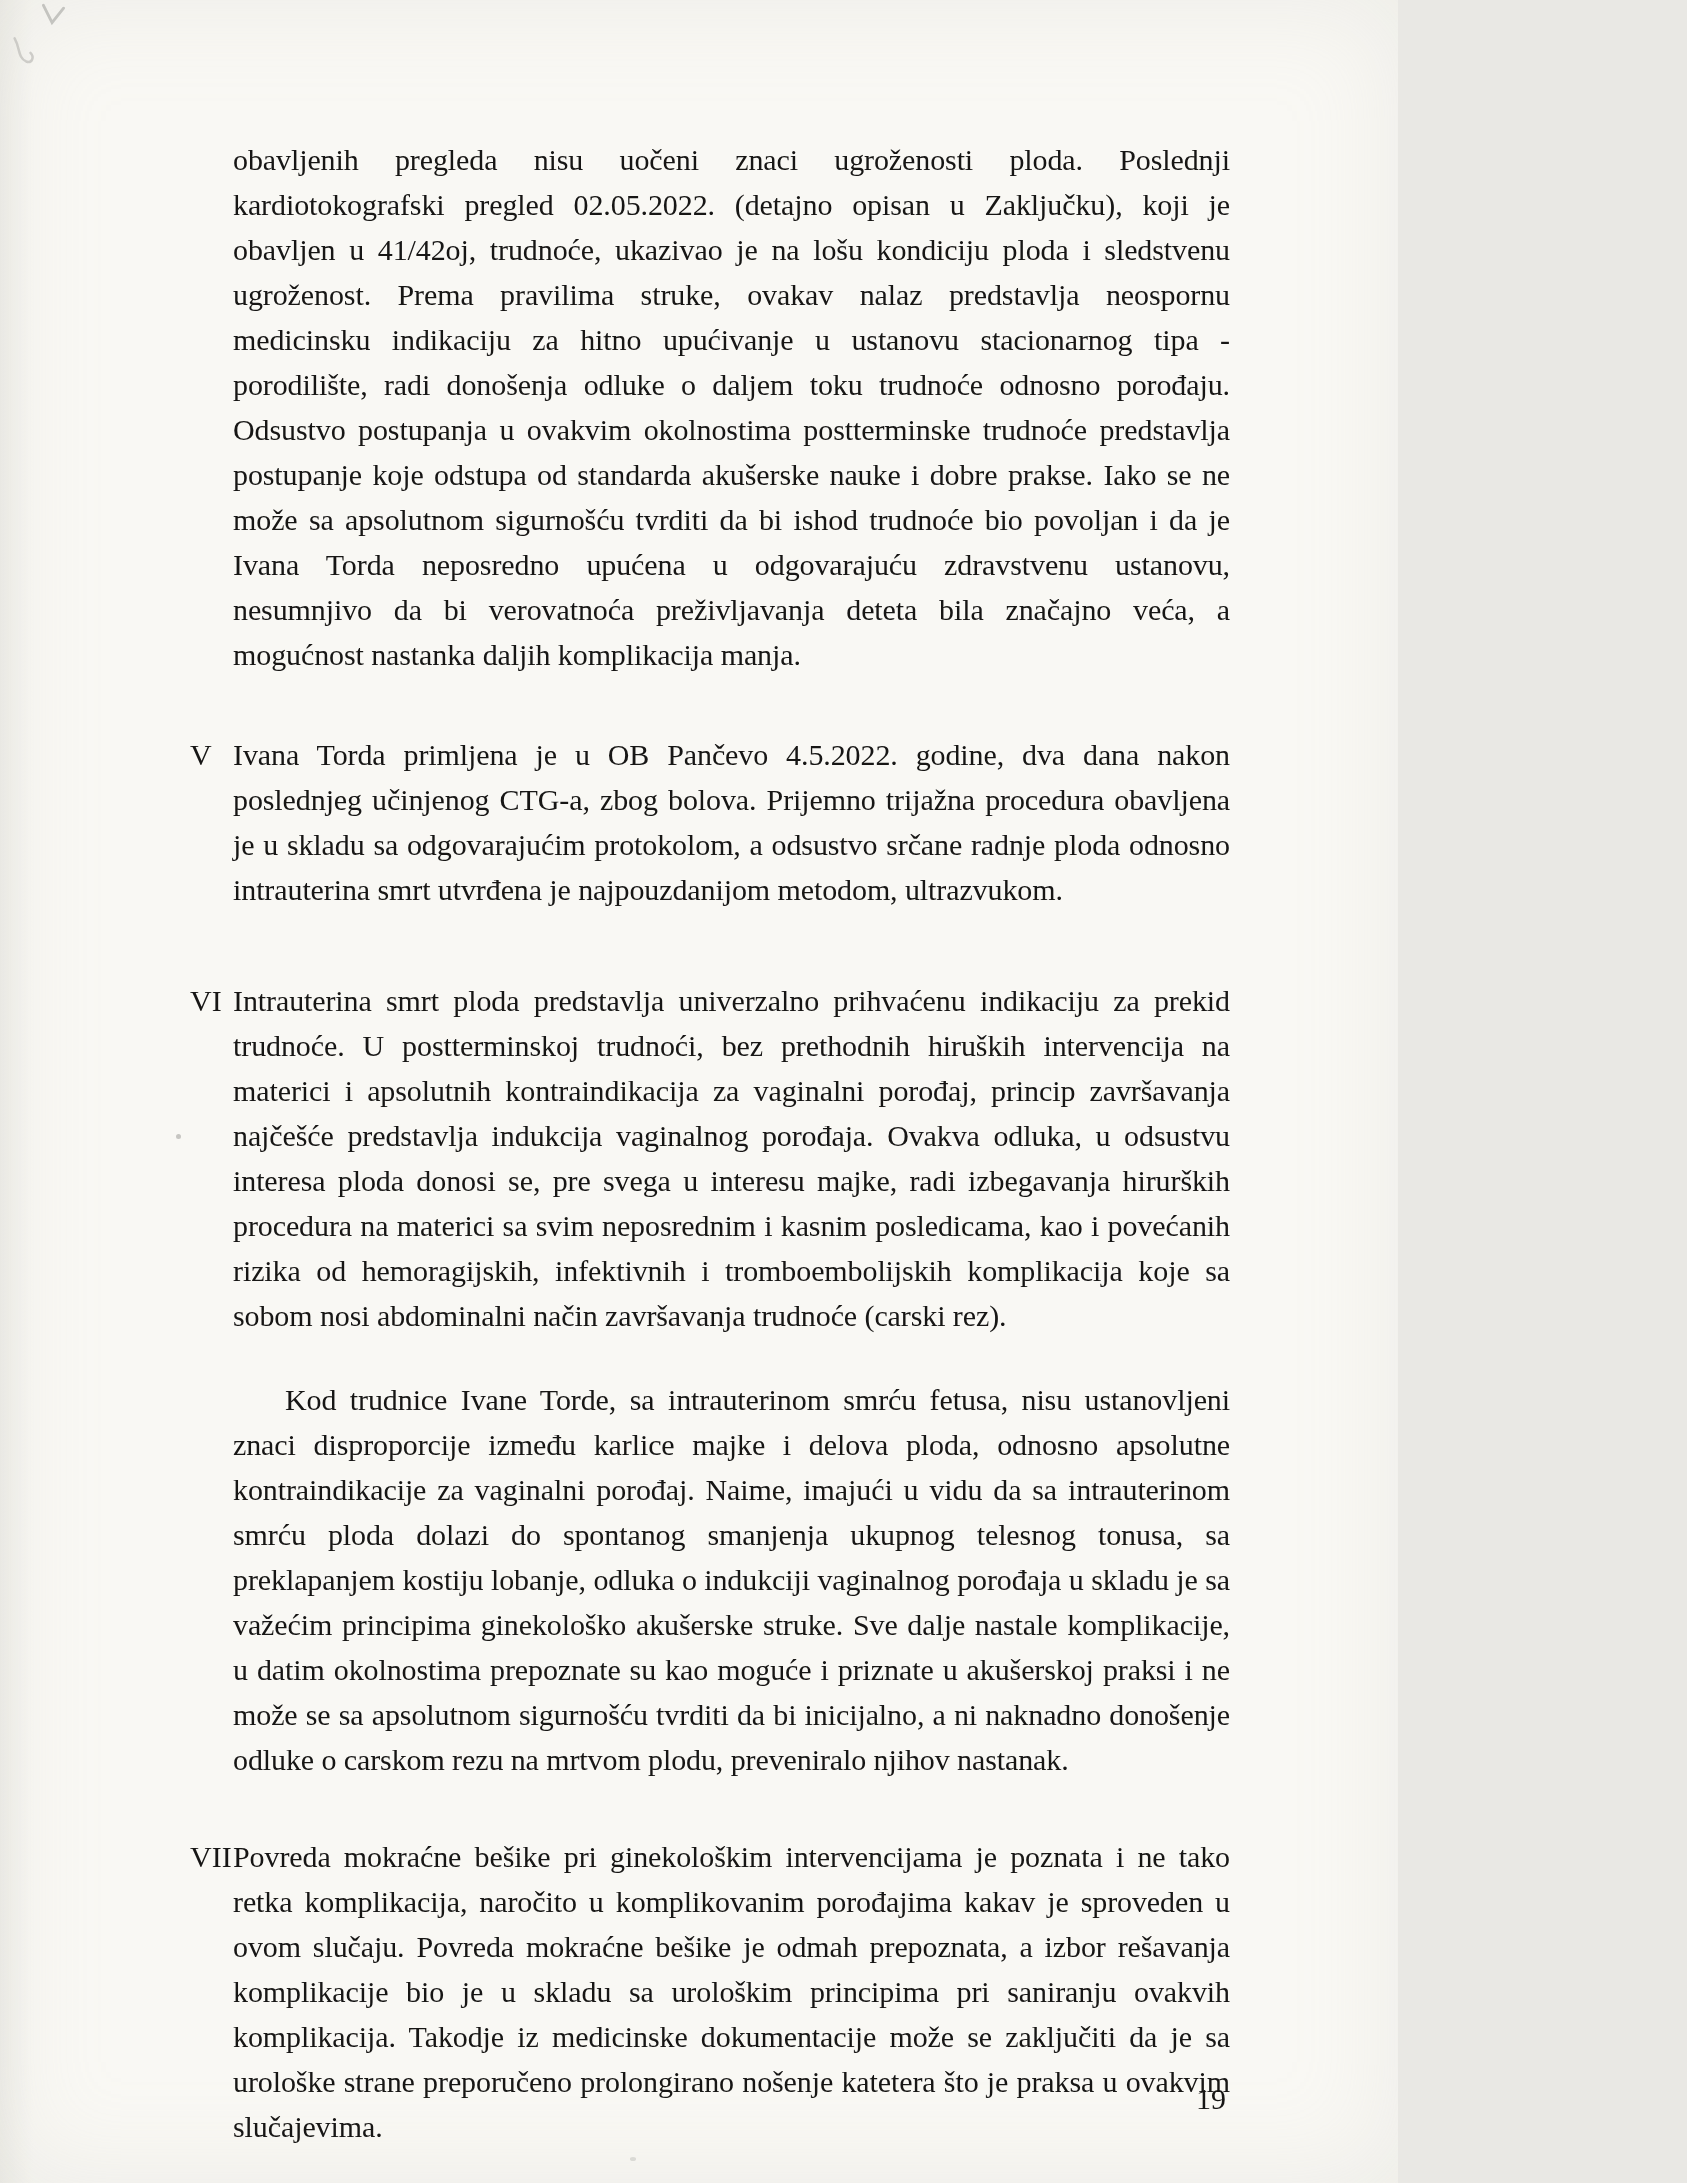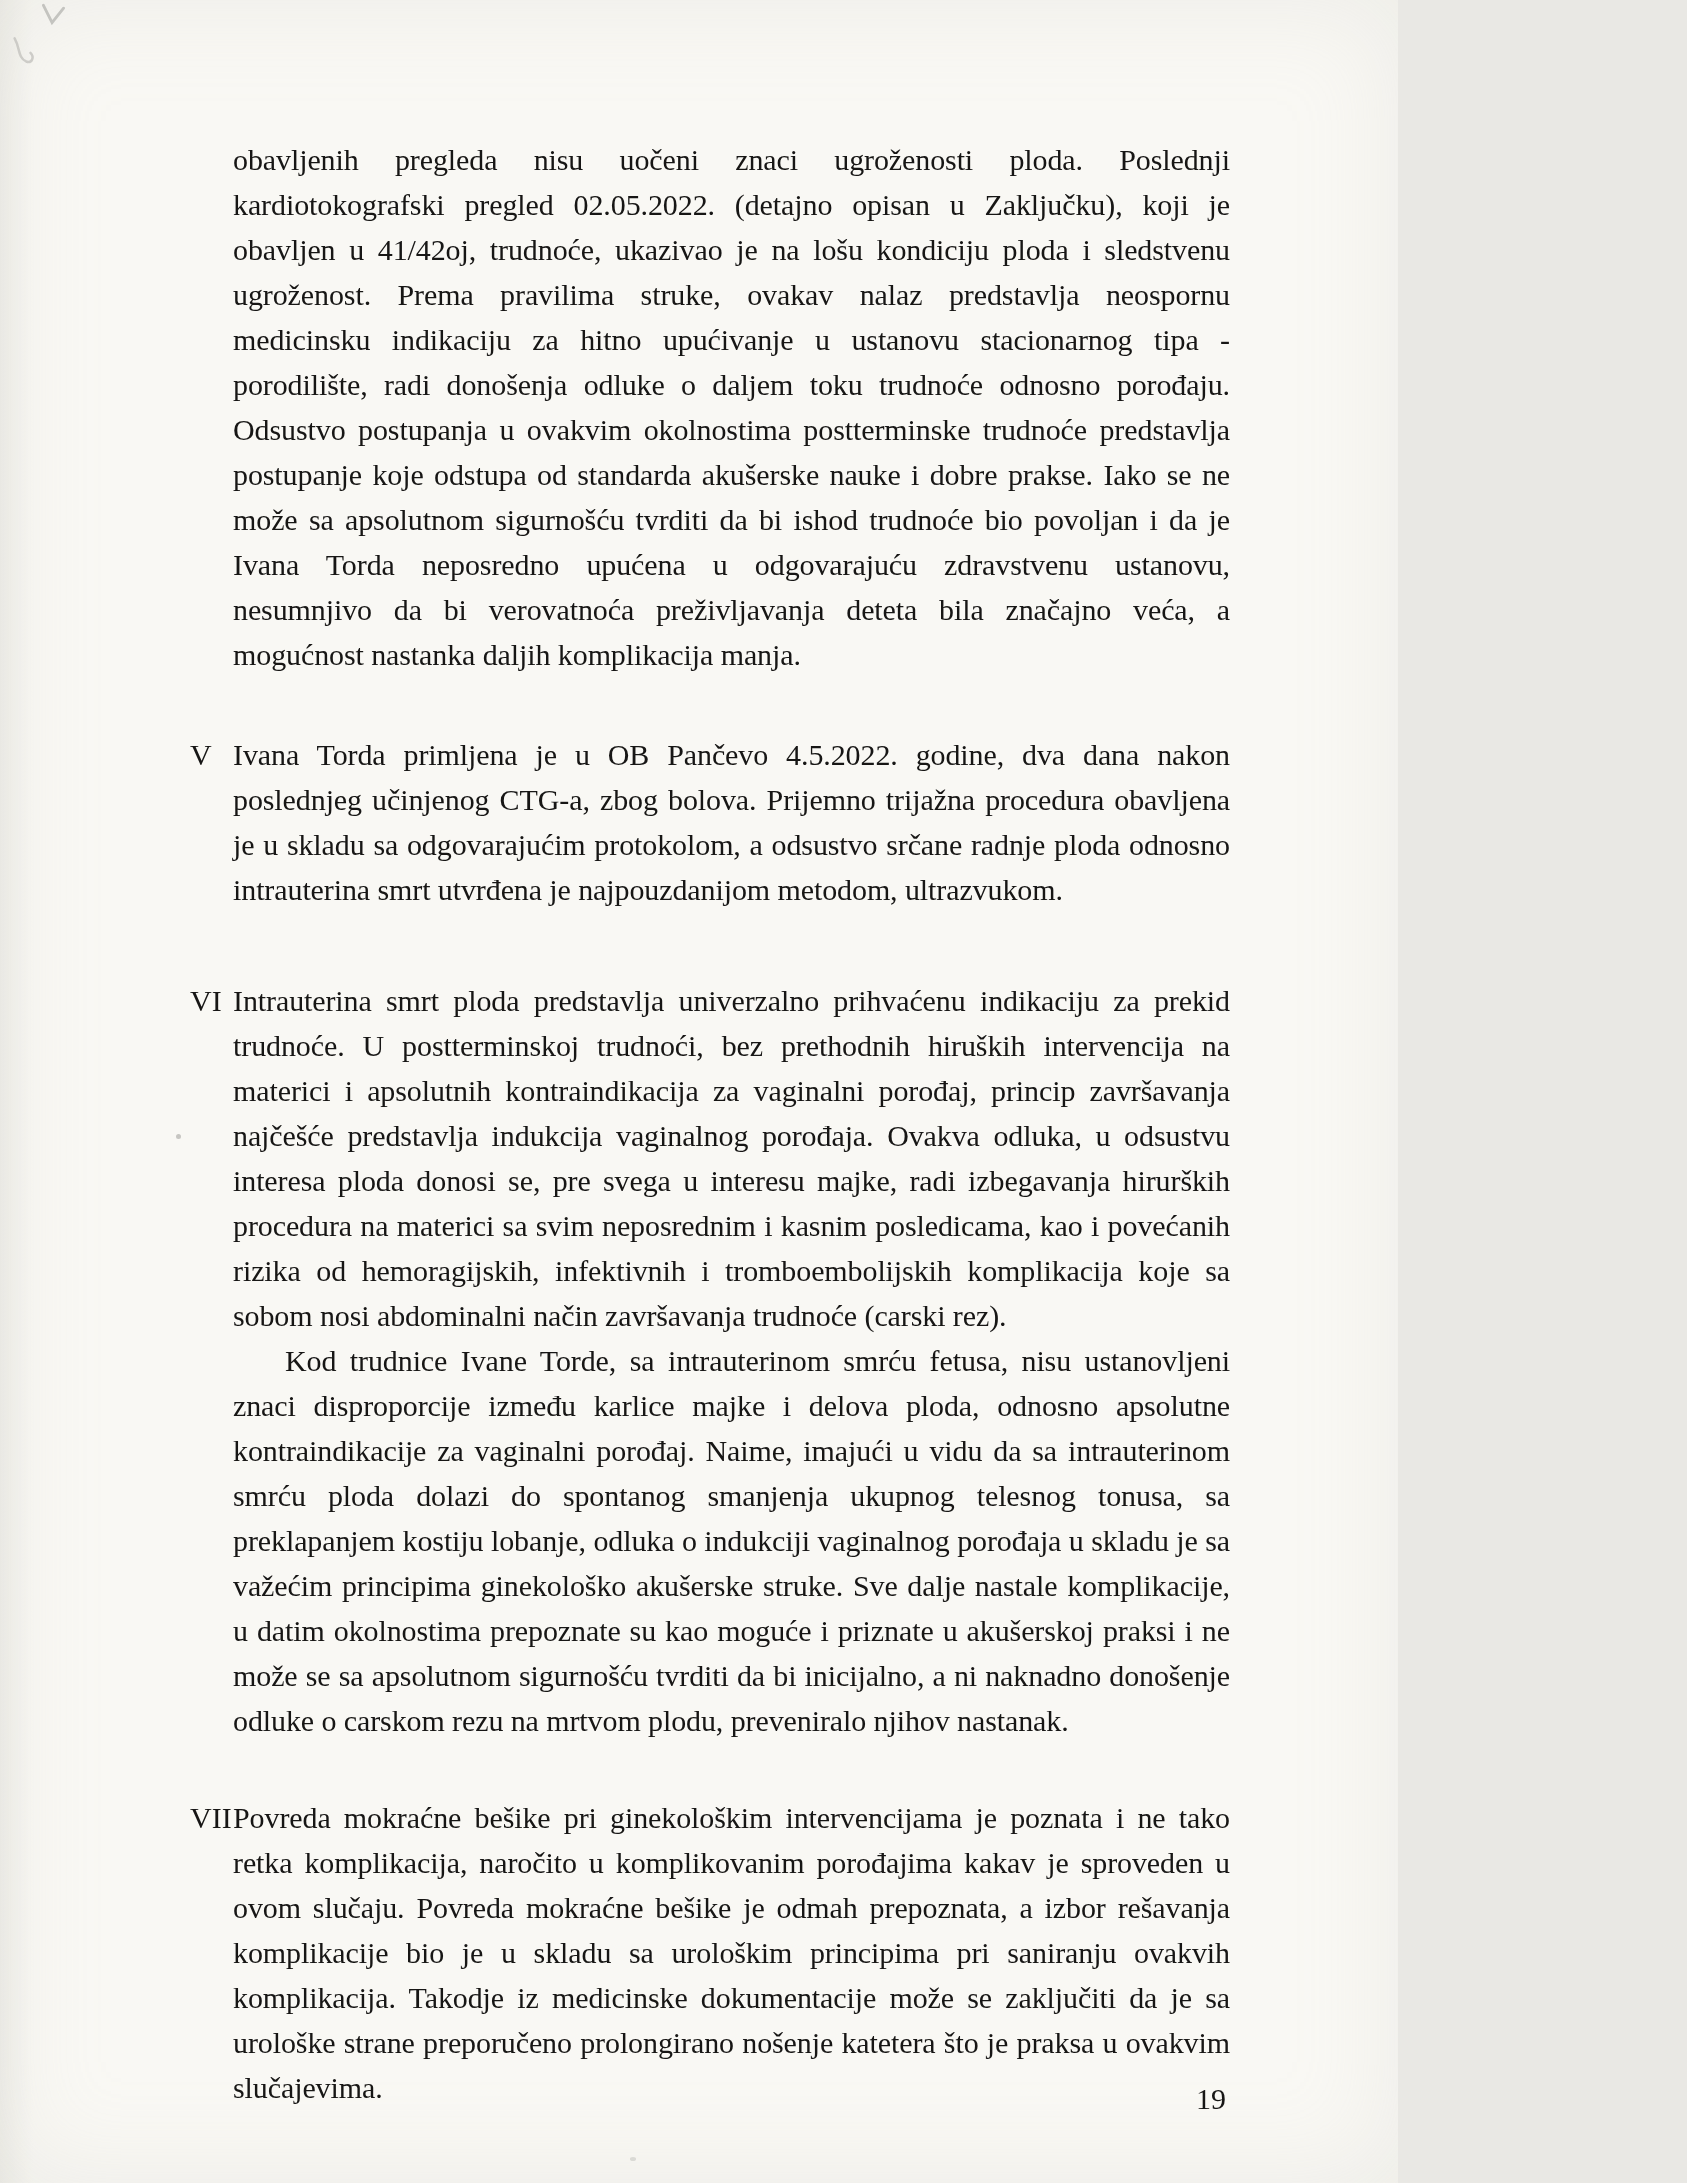--- a/index.html
+++ b/index.html
@@ -36,21 +36,21 @@
   .para .marker {
     position: absolute;
     left: -43px;
     top: 0;
     width: 43px;
     text-align: left;
     letter-spacing: 0;
   }
   .sec-v   { margin-top: 55px; }
   .sec-vi  { margin-top: 66px; }
-  .sec-kod { text-indent: 52px; }
+  .sec-kod { margin-top: 39px; text-indent: 52px; }
   .sec-vii { margin-top: 52px; }
   .page-number {
     position: absolute;
     top: 2044px;
     right: 172px;
     font-size: 30px;
     line-height: 45px;
     margin-top: 32px;
   }
   .pen-mark {

